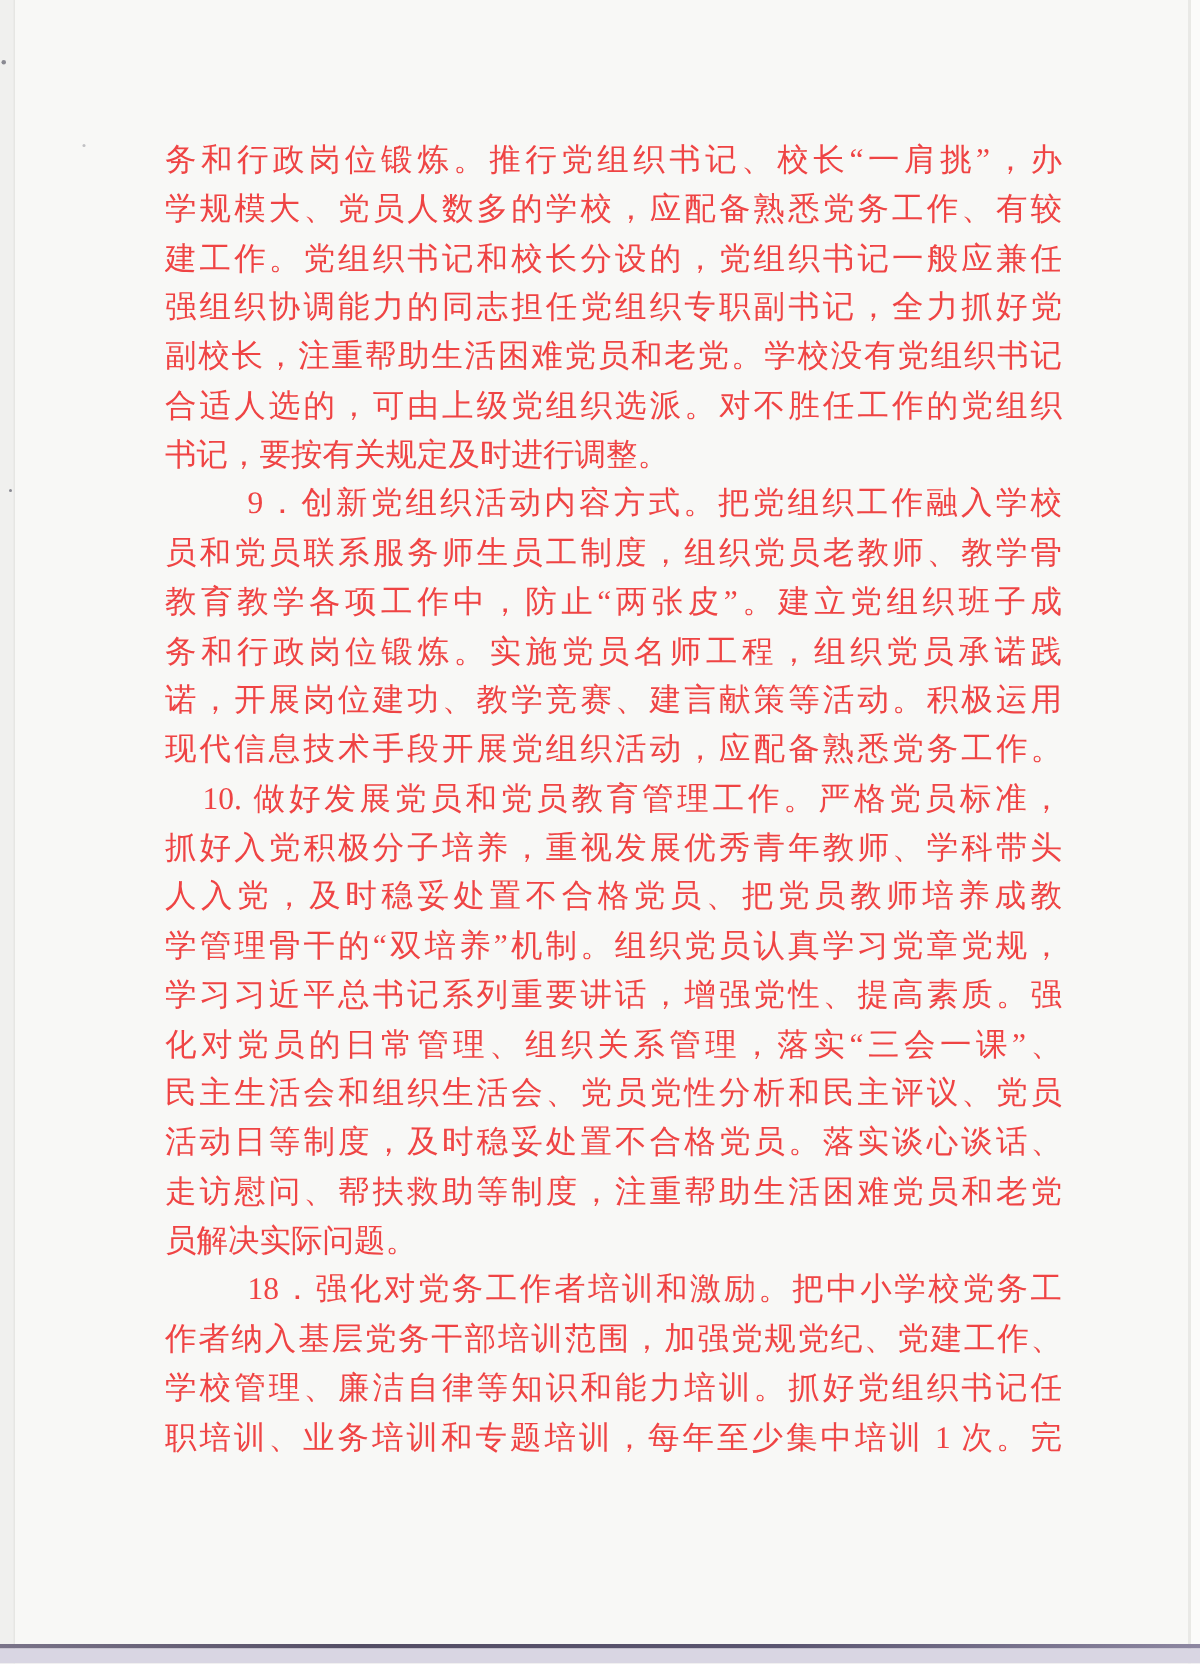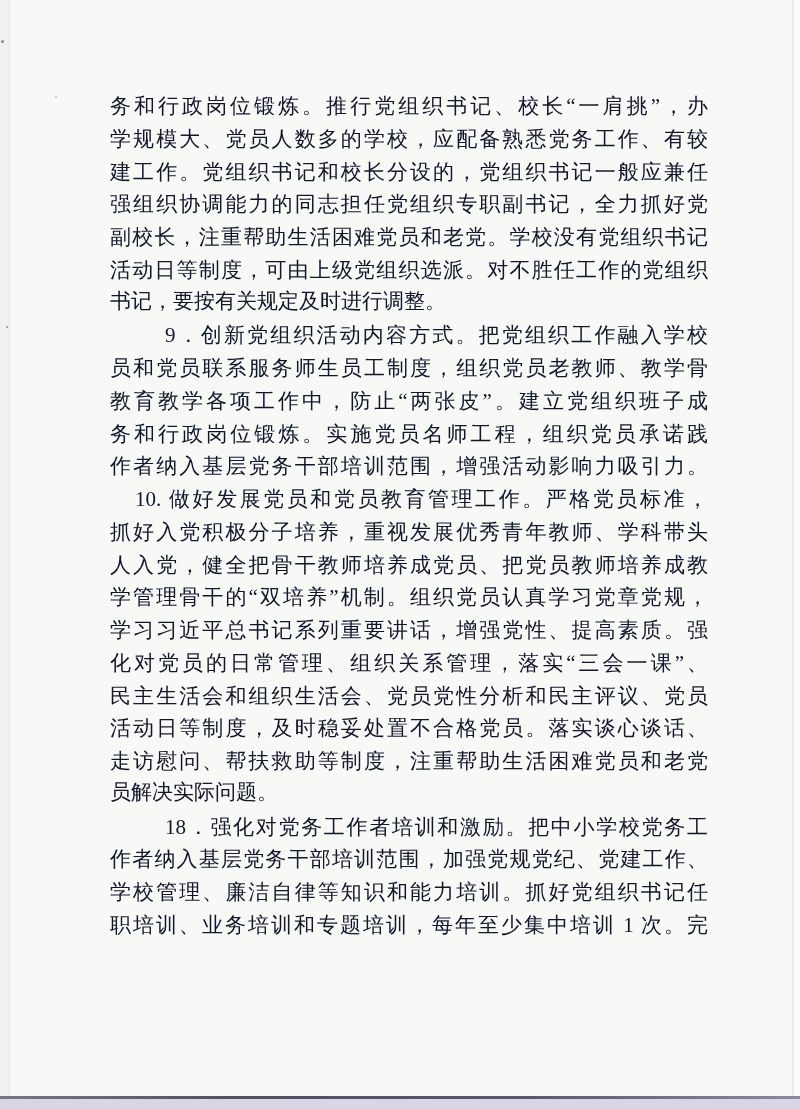--- a/index.html
+++ b/index.html
@@ -60,37 +60,36 @@
   }
   .speck.s1 { left: 1px;  top: 40px;  width: 3px; height: 3px; }
   .speck.s2 { left: 6px;  top: 326px; width: 2px; height: 2px; }
   .speck.s3 { left: 55px; top: 96px;  width: 2px; height: 2px; opacity: .5; }
 
   .text-block {
     position: absolute;
     left: 110px;
     top: 90px;
     width: 598px;
-    color: #0f172a;
+    color: #ef4444;
     font-size: 21px;
     line-height: 32.75px;
     letter-spacing: 0;
   }
   .line {
     height: 32.75px;
     overflow: hidden;
     text-align: justify;
     text-align-last: justify;
     text-justify: inter-character;
     white-space: normal;
   }
   .line.para-end {
     text-align: center;
     text-align-last: left;
-    font-family: Liberation Mono, monospace;
   }
   .line.indent-lg { padding-left: 55px; }
   .line.indent-sm { padding-left: 25px; }
 </style>
 </head>
 <body>
 
 <div class="scan-page">
 
   <div class="left-band"></div>
@@ -100,30 +99,31 @@
   <div class="speck s1"></div>
   <div class="speck s2"></div>
   <div class="speck s3"></div>
 
   <div class="text-block">
     <div class="line">务和行政岗位锻炼。推行党组织书记、校长“一肩挑”，办</div>
     <div class="line">学规模大、党员人数多的学校，应配备熟悉党务工作、有较</div>
     <div class="line">建工作。党组织书记和校长分设的，党组织书记一般应兼任</div>
     <div class="line">强组织协调能力的同志担任党组织专职副书记，全力抓好党</div>
     <div class="line">副校长，注重帮助生活困难党员和老党。学校没有党组织书记</div>
-    <div class="line">活动日等制度，可由上级党组织选派。对不胜任工作的党组织</div>
+    <div class="line">合适人选的，可由上级党组织选派。对不胜任工作的党组织</div>
     <div class="line para-end">书记，要按有关规定及时进行调整。</div>
     <div class="line indent-lg">9．创新党组织活动内容方式。把党组织工作融入学校</div>
     <div class="line">员和党员联系服务师生员工制度，组织党员老教师、教学骨</div>
     <div class="line">教育教学各项工作中，防止“两张皮”。建立党组织班子成</div>
     <div class="line">务和行政岗位锻炼。实施党员名师工程，组织党员承诺践</div>
-    <div class="line">作者纳入基层党务干部培训范围，增强活动影响力吸引力。</div>
+    <div class="line">诺，开展岗位建功、教学竞赛、建言献策等活动。积极运用</div>
+    <div class="line">现代信息技术手段开展党组织活动，应配备熟悉党务工作。</div>
     <div class="line indent-sm">10. 做好发展党员和党员教育管理工作。严格党员标准，</div>
     <div class="line">抓好入党积极分子培养，重视发展优秀青年教师、学科带头</div>
-    <div class="line">人入党，健全把骨干教师培养成党员、把党员教师培养成教</div>
+    <div class="line">人入党，及时稳妥处置不合格党员、把党员教师培养成教</div>
     <div class="line">学管理骨干的“双培养”机制。组织党员认真学习党章党规，</div>
     <div class="line">学习习近平总书记系列重要讲话，增强党性、提高素质。强</div>
     <div class="line">化对党员的日常管理、组织关系管理，落实“三会一课”、</div>
     <div class="line">民主生活会和组织生活会、党员党性分析和民主评议、党员</div>
     <div class="line">活动日等制度，及时稳妥处置不合格党员。落实谈心谈话、</div>
     <div class="line">走访慰问、帮扶救助等制度，注重帮助生活困难党员和老党</div>
     <div class="line para-end">员解决实际问题。</div>
     <div class="line indent-lg">18．强化对党务工作者培训和激励。把中小学校党务工</div>
     <div class="line">作者纳入基层党务干部培训范围，加强党规党纪、党建工作、</div>
     <div class="line">学校管理、廉洁自律等知识和能力培训。抓好党组织书记任</div>

